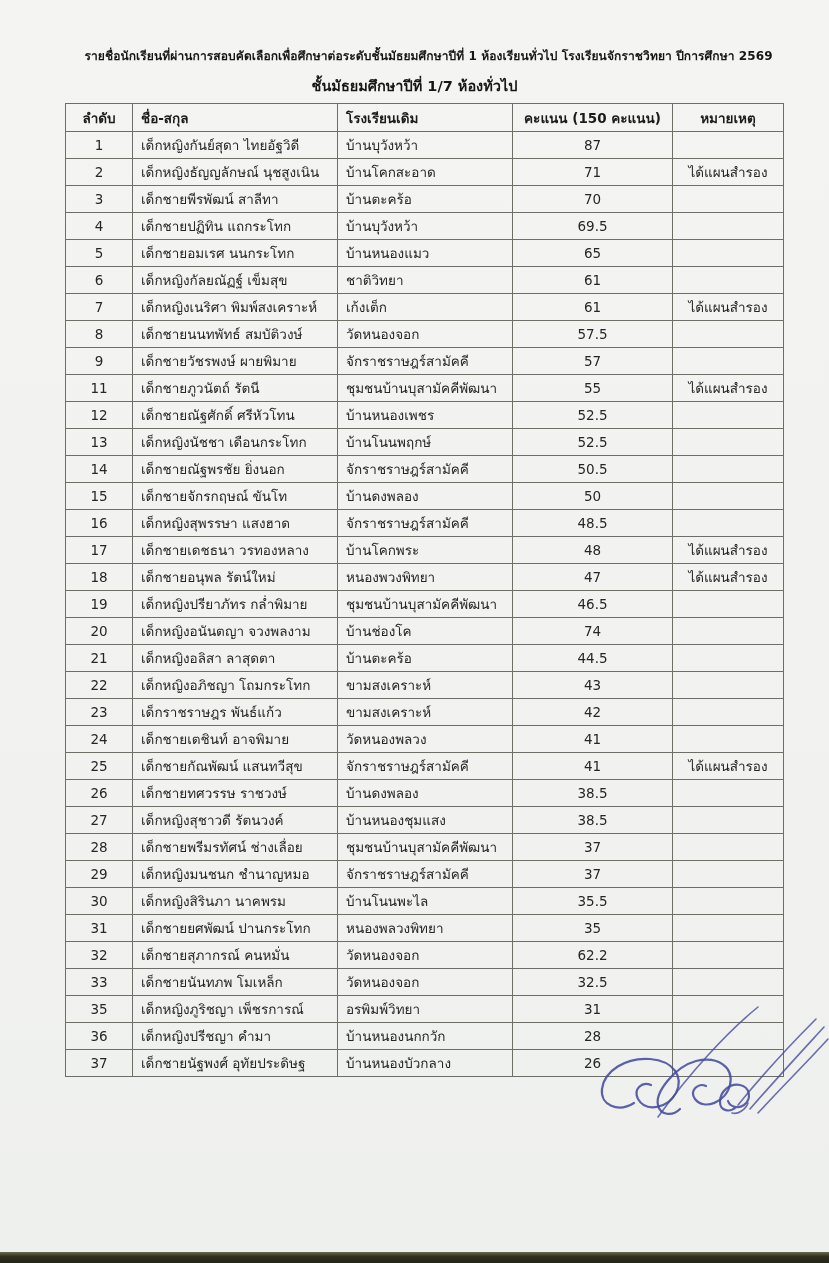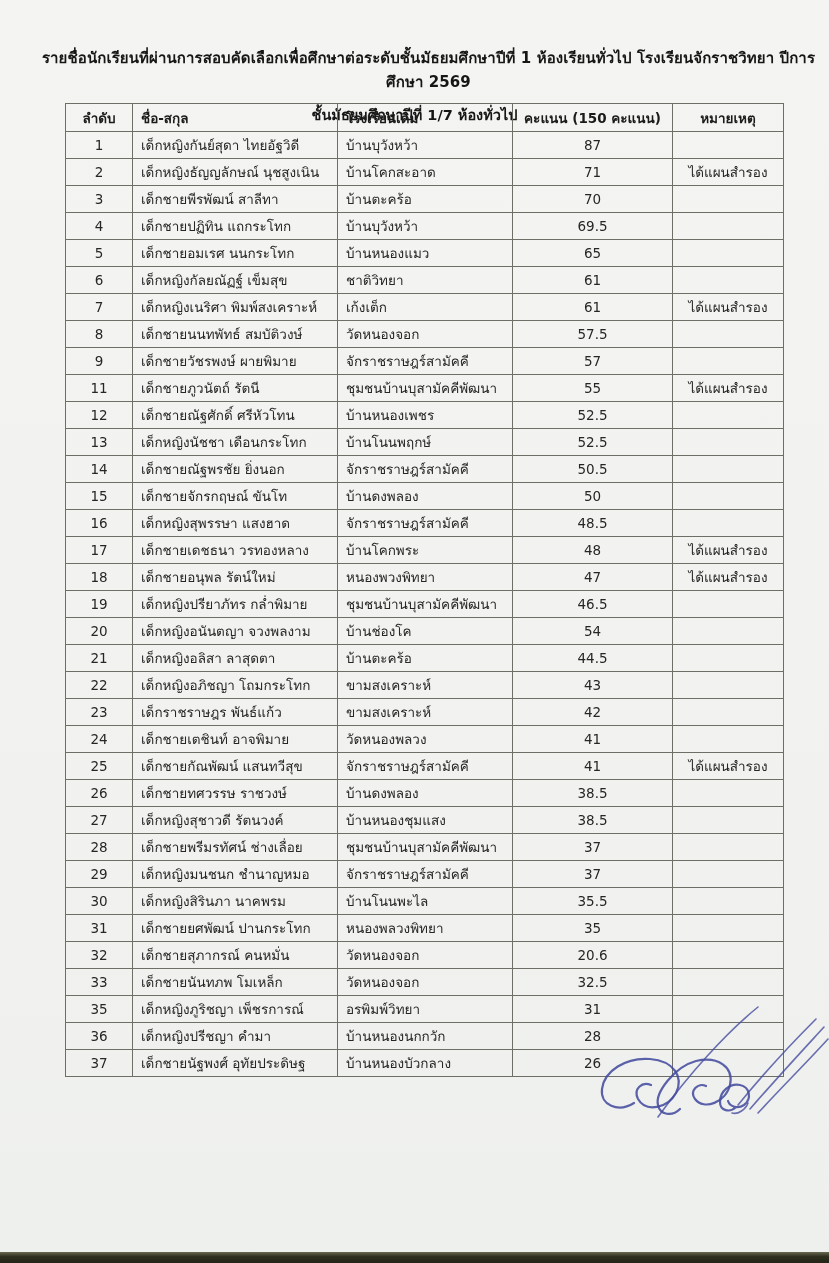--- a/index.html
+++ b/index.html
@@ -8,21 +8,21 @@
     background:#f3f3f1;
     font-family:"DejaVu Sans","Liberation Sans",sans-serif;
     color:#222;
   }
   .page{position:absolute;inset:0;background:linear-gradient(180deg,#f4f4f2 0%,#f1f2f0 70%,#eef0ee 100%);}
   .scan-edge-bottom{
     position:absolute;left:0;right:0;bottom:0;height:11px;
     background:linear-gradient(180deg,#6a6a52 0%,#30301f 40%,#242418 100%);
   }
   .title-block{position:absolute;top:46px;left:0;width:100%;text-align:center;}
-  .title-line1{font-size:15px;font-weight:bold;color:#161616;letter-spacing:0.1px;padding-left:28px;}
+  .title-line1{font-size:12px;font-weight:bold;color:#161616;letter-spacing:0.1px;padding-left:28px;}
   .title-line2{font-size:14.5px;font-weight:bold;color:#161616;margin-top:9px;}
   table.roster{
     position:absolute;left:65px;top:103px;width:718px;
     border-collapse:collapse;table-layout:fixed;
     background:transparent;
   }
   table.roster col.w0{width:67px;}
   table.roster col.w1{width:205px;}
   table.roster col.w2{width:175px;}
   table.roster col.w3{width:160px;}
@@ -196,21 +196,21 @@
           <td class="c0">19</td>
           <td class="c1">เด็กหญิงปรียาภัทร กล่ำพิมาย</td>
           <td class="c2">ชุมชนบ้านบุสามัคคีพัฒนา</td>
           <td class="c3">46.5</td>
           <td class="c4"></td>
         </tr>
         <tr>
           <td class="c0">20</td>
           <td class="c1">เด็กหญิงอนันตญา จวงพลงาม</td>
           <td class="c2">บ้านช่องโค</td>
-          <td class="c3">54</td>
+          <td class="c3">74</td>
           <td class="c4"></td>
         </tr>
         <tr>
           <td class="c0">21</td>
           <td class="c1">เด็กหญิงอลิสา ลาสุดตา</td>
           <td class="c2">บ้านตะคร้อ</td>
           <td class="c3">44.5</td>
           <td class="c4"></td>
         </tr>
         <tr>
@@ -280,21 +280,21 @@
           <td class="c0">31</td>
           <td class="c1">เด็กชายยศพัฒน์ ปานกระโทก</td>
           <td class="c2">หนองพลวงพิทยา</td>
           <td class="c3">35</td>
           <td class="c4"></td>
         </tr>
         <tr>
           <td class="c0">32</td>
           <td class="c1">เด็กชายสุภากรณ์ คนหมั่น</td>
           <td class="c2">วัดหนองจอก</td>
-          <td class="c3">20.6</td>
+          <td class="c3">62.2</td>
           <td class="c4"></td>
         </tr>
         <tr>
           <td class="c0">33</td>
           <td class="c1">เด็กชายนันทภพ โมเหล็ก</td>
           <td class="c2">วัดหนองจอก</td>
           <td class="c3">32.5</td>
           <td class="c4"></td>
         </tr>
         <tr>

